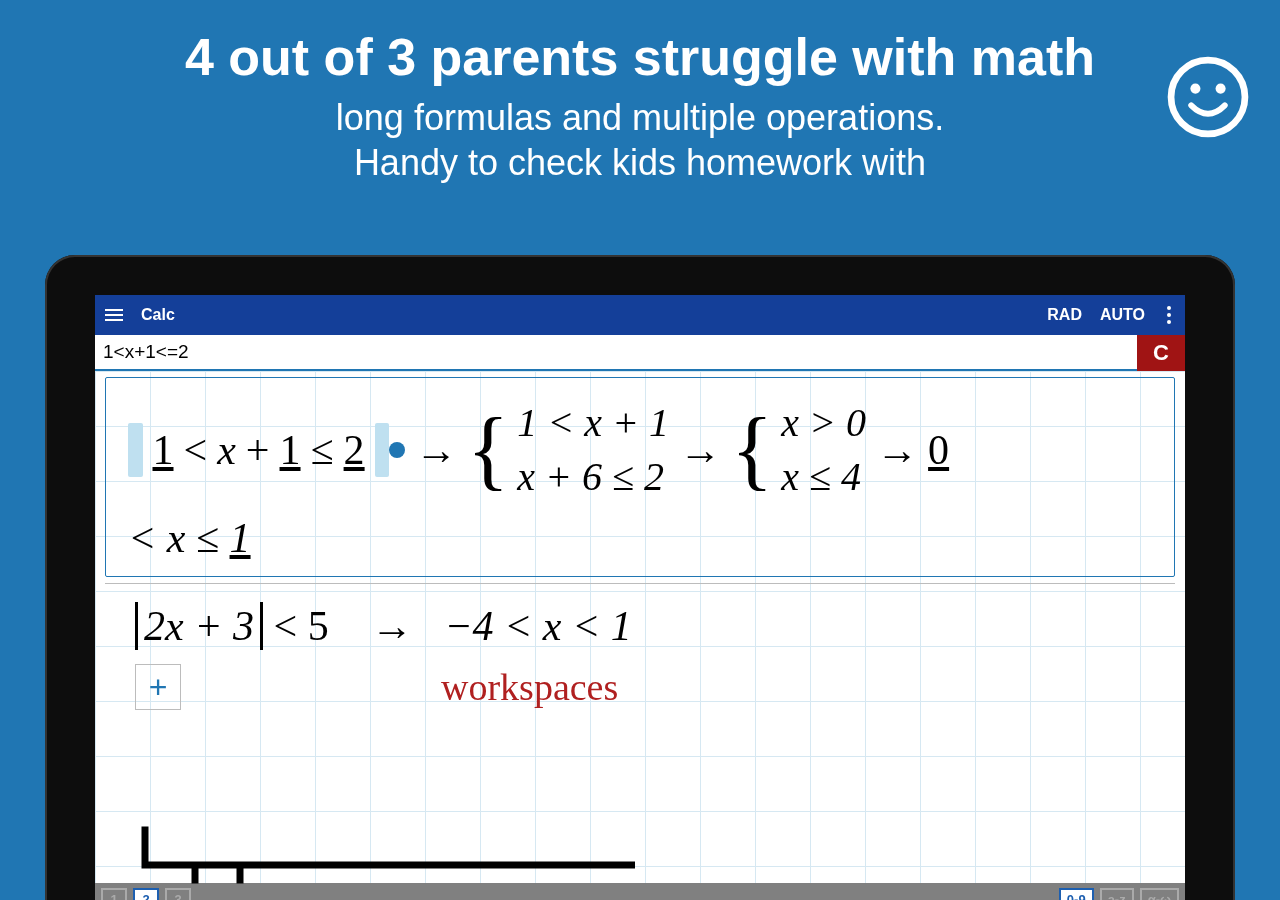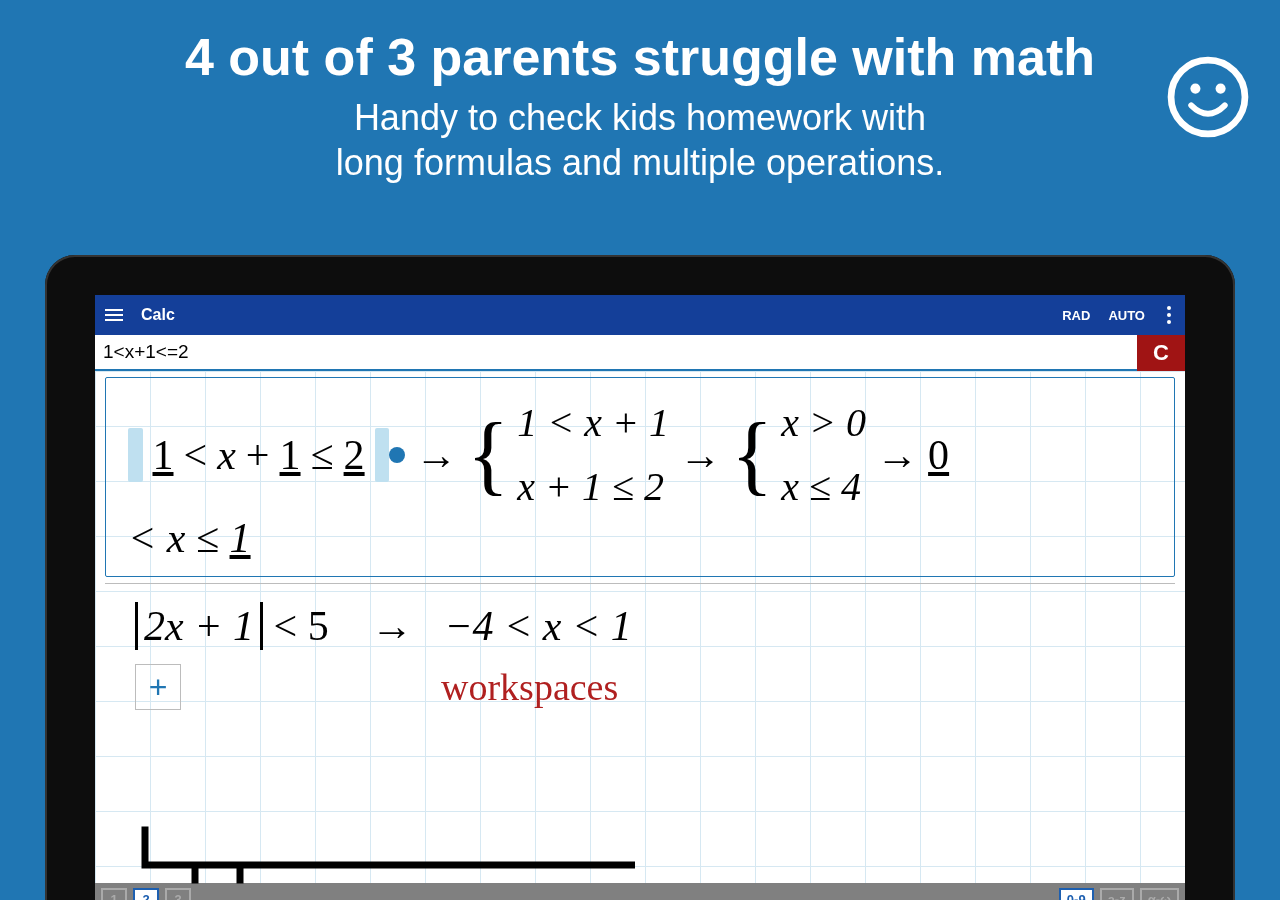--- a/index.html
+++ b/index.html
@@ -57,21 +57,21 @@
     background: #143f99;
     display: flex;
     align-items: center;
     color: #fff;
     font-size: 16px;
     padding: 0 10px;
     gap: 18px;
   }
   .app-bar .title { font-weight: bold; text-align: center; }
   .app-bar .spacer { flex: 1; }
-  .app-bar .mode { font-size: 13px; font-weight: bold; }
+  .app-bar .mode { font-size: 16px; font-weight: bold; }
   .hamburger { display:flex; flex-direction:column; gap:3px; cursor:pointer; }
   .hamburger span { width:18px; height:2px; background:#fff; display:block; }
   .vdots { display:flex; flex-direction:column; gap:3px; cursor:pointer; padding:0 4px;}
   .vdots span { width:4px; height:4px; border-radius:50%; background:#fff; display:block; }
   .input-row {
     display:flex;
     height: 36px;
   }
   .input-row input {
     flex: 1;
@@ -119,23 +119,23 @@
     line-height: 1.3;
   }
   .ital { font-style: italic; }
   .hl { background: #bfe0f0; padding: 0 2px; border-radius:2px; }
   .arrow-handle {
     width:16px; height:16px; background:#2076b3; border-radius:50%;
     display:inline-block; vertical-align: -6px; margin-left: -10px;
   }
   .brace-sys { display:flex; align-items:center; gap: 8px; }
   .brace { font-size: 88px; line-height: 0.9; }
-  .sys { display:flex; flex-direction:column;gap:10px; }
+  .sys { display:flex; flex-direction:column; }
   .sys .sysline { font-size: 40px; line-height: 1.35; }
-  .contline { font-size: 42px; }
+  .contline { font-size: 42px; margin-top: 10px; }
   .row-divider { height: 6px; }
   .row2 {
     border-top: 1px solid #bcbcbc;
     padding: 18px 30px 8px;
     font-size: 42px;
     font-family: Georgia, "Times New Roman", serif;
   }
   .abs-bar {
     border-left: 3px solid #000;
     border-right: 3px solid #000;
@@ -179,22 +179,22 @@
   }
   .tab.active { border-color: #1d5fb0; color:#1d5fb0; background:#fff; }
   .tab.right { margin-left:auto; }
   .kbdtab.active { border-color:#1d5fb0; color:#1d5fb0; }
 </style>
 </head>
 <body>
 
 <div class="promo">
   <h1>4 out of 3 parents struggle with math</h1>
+  <p>long formulas and multiple operations.</p>
   <p>Handy to check kids homework with</p>
-  <p>long formulas and multiple operations.</p>
   <span class="smiley">
     <svg width="84" height="84" viewBox="0 0 100 100">
       <circle cx="50" cy="50" r="44" fill="none" stroke="#fff" stroke-width="8"></circle>
       <circle cx="35" cy="40" r="6" fill="#fff"></circle>
       <circle cx="65" cy="40" r="6" fill="#fff"></circle>
       <path d="M30 60 Q50 80 70 60" fill="none" stroke="#fff" stroke-width="7" stroke-linecap="round"></path>
     </svg>
   </span>
 </div>
 
@@ -235,21 +235,21 @@
           <span style="text-decoration: underline;">1</span>
           <span>≤</span>
           <span style="text-decoration: underline;">2</span>
           <span class="hl">&nbsp;</span>
             <span class="arrow-handle"></span>
           <span>→</span>
           <span class="brace-sys">
             <span class="brace">{</span>
             <span class="sys">
               <span class="sysline ital">1 &lt; x + 1</span>
-              <span class="sysline ital">x + 1 ≤ 2</span>
+              <span class="sysline ital">x + 6 ≤ 2</span>
             </span>
           </span>
           <span>→</span>
           <span class="brace-sys">
             <span class="brace">{</span>
             <span class="sys">
               <span class="sysline ital">x &gt; 0</span>
               <span class="sysline ital">x ≤ 4</span>
             </span>
           </span>
@@ -257,21 +257,21 @@
           <span style="text-decoration: underline;">0</span>
         </div>
         <div class="contline">
           <span class="ital">&lt; x ≤ <span style="text-decoration:underline">1</span></span>
         </div>
       </div>
 
       <div class="row-divider"></div>
 
       <div class="row2">
-        <span class="abs-bar ital"><span>2x + 1</span></span>
+        <span class="abs-bar ital"><span>2x + 3</span></span>
         <span>&lt; 5</span>
         &nbsp;&nbsp;
         <span>→</span>
         &nbsp;
         <span class="ital">−4 &lt; x &lt; 1</span>
       </div>
 
       <div class="add-row">
         <div class="add-btn">+</div>
         <div class="ws-label">workspaces</div>

